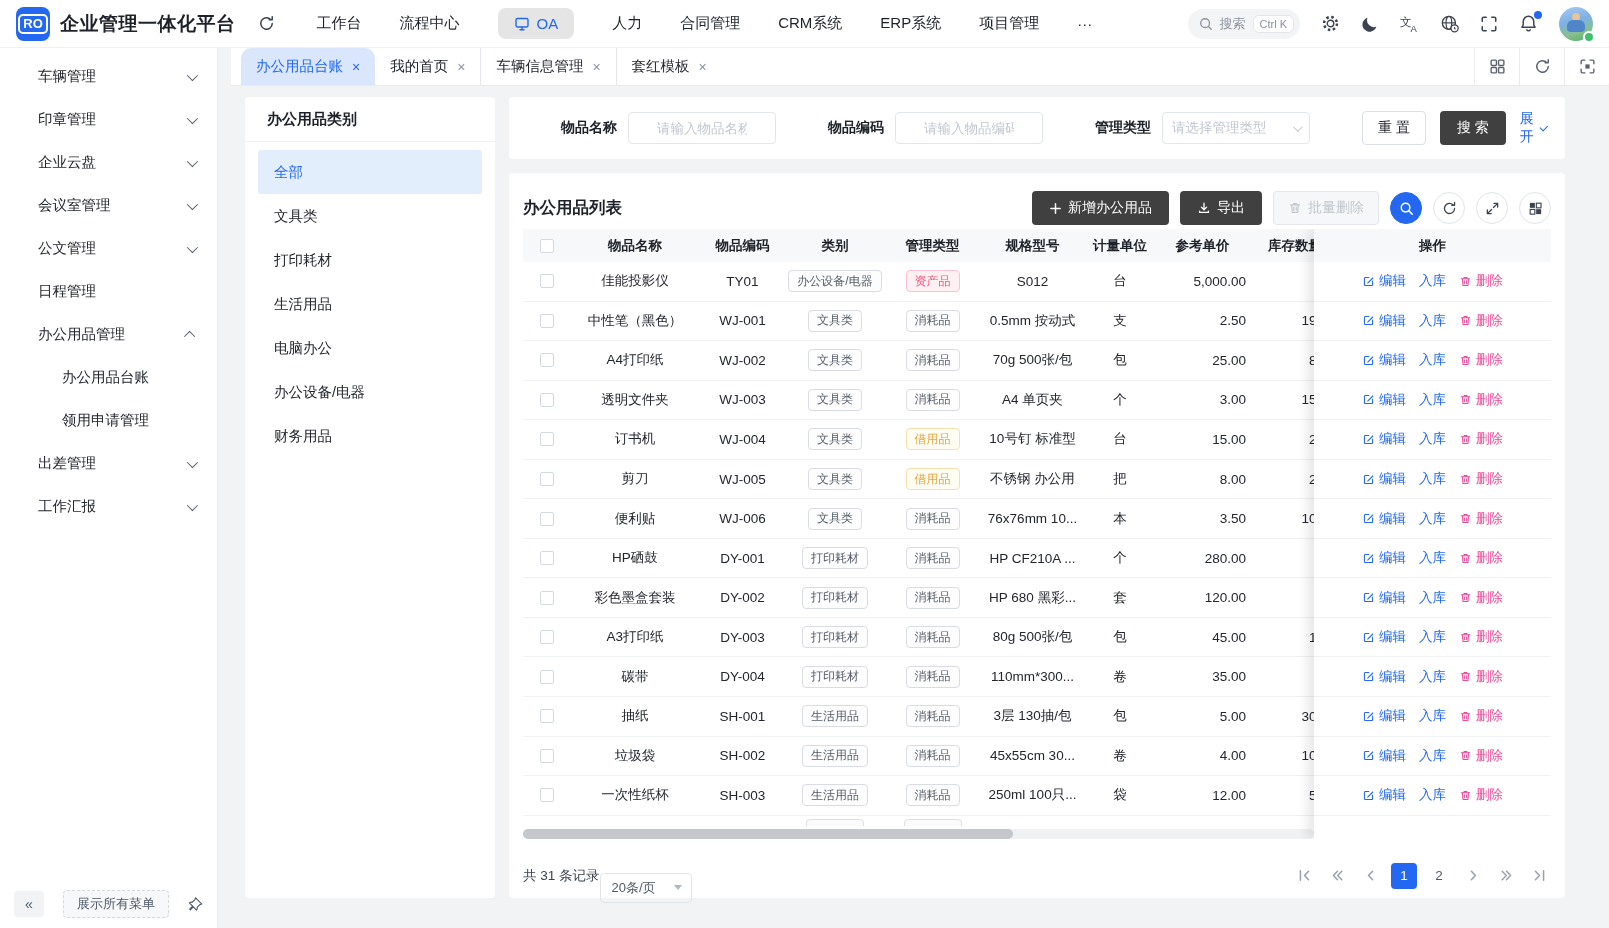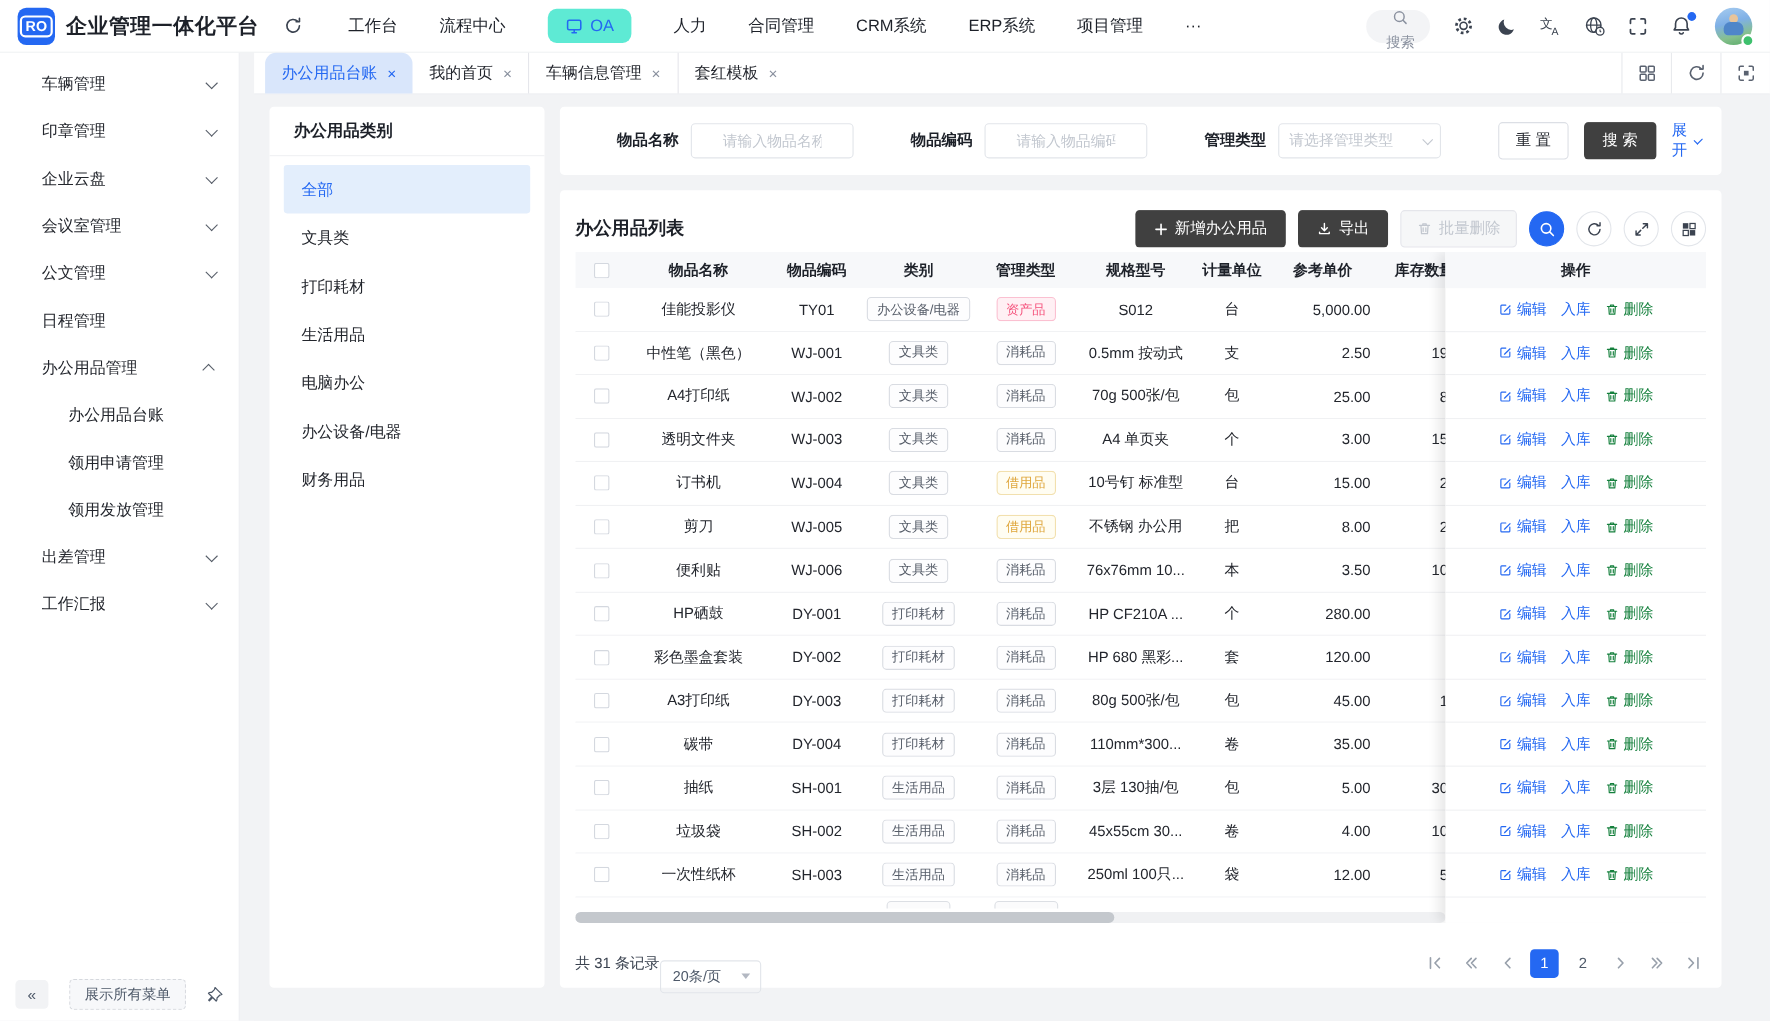--- a/index.html
+++ b/index.html
@@ -10,24 +10,24 @@
 
   
   .topbar{height:48px;background:#fff;border-bottom:1px solid #eef0f2;display:flex;align-items:center;padding:0 16px;flex:none;}
   .logo{width:34px;height:34px;background:#2468f2;border-radius:8px;display:flex;align-items:center;justify-content:center;flex:none;}
   .logo-inner{border:2px solid #fff;border-radius:5px;padding:1px 3px;color:#fff;font-weight:bold;font-size:13px;line-height:14px;}
   .app-title{font-size:19px;font-weight:bold;margin-left:10px;letter-spacing:.5px;}
   .top-refresh{margin-left:22px;color:#3b4350;cursor:pointer;}
   .top-nav{display:flex;align-items:center;margin-left:42px;gap:38px;}
   .nav-item{display:flex;align-items:center;gap:7px;font-size:15px;color:#1d2129;cursor:pointer;white-space:nowrap;}
   .nav-item .nav-oa-ico{display:none;color:#2468f2;}
-  .nav-item.active{background:#5eead4;color:#2468f2;padding:7px 16px;border-radius:8px;}
+  .nav-item.active{background:#e5e5e5;color:#2468f2;padding:7px 16px;border-radius:8px;}
   .nav-item.active .nav-oa-ico{display:block;}
   .top-right{margin-left:auto;display:flex;align-items:center;gap:21px;}
-  .search-pill{display:flex;align-items:center;gap:7px;background:#f3f4f6;border-radius:16px;height:30px;padding:0 6px 0 11px;cursor:pointer;flex-direction:column;}
+  .search-pill{display:flex;align-items:center;gap:7px;background:#f3f4f6;border-radius:16px;height:30px;padding:0 6px 0 11px;cursor:pointer;}
   .search-pill .sp-text{color:#8a919f;font-size:13px;}
   .kbd{background:#fff;border:1px solid #e3e5e9;border-radius:6px;font-size:11px;color:#8a919f;padding:2px 6px;}
   .tico{color:#3b4350;cursor:pointer;position:relative;}
   .badge-dot{position:absolute;top:-3px;right:-4px;width:8px;height:8px;border-radius:50%;background:#2468f2;}
   .avatar{width:34px;height:34px;border-radius:50%;position:relative;flex:none;cursor:pointer;
     background:linear-gradient(165deg,#a8cdf0 0%,#7fb0e6 40%,#86c08e 72%,#57ab66 100%);overflow:visible;}
   .avatar::before{content:"";position:absolute;left:13px;top:6px;width:8px;height:8px;border-radius:50%;background:#e8c49a;}
   .avatar::after{content:"";position:absolute;left:8px;top:13px;width:18px;height:12px;border-radius:6px 6px 4px 4px;background:#4f86c9;}
   .status-dot{position:absolute;right:-2px;bottom:-2px;width:12px;height:12px;border-radius:50%;background:#3ec06d;border:2px solid #fff;}
 
@@ -121,21 +121,21 @@
   .ph-cell{width:100px;display:flex;justify-content:center;flex:none;}
   .ph-cell.m{width:95px;}
   .ph-tag{width:58px;height:22px;border:1px solid #dcdfe4;border-radius:4px;background:#fbfbfc;margin-top:3px;}
   .h-scroll{height:10px;margin:3px 237px 0 0;background:#f0f1f3;border-radius:5px;}
   .h-thumb{height:10px;width:62%;background:#c4c8cd;border-radius:5px;cursor:pointer;}
 
   .action-col{position:absolute;top:0;right:0;bottom:0;width:237px;background:#fff;box-shadow:-7px 0 10px rgba(0,0,0,.09);}
   .ac-head{height:33px;background:#f7f8fa;display:flex;align-items:center;justify-content:center;font-size:13.5px;}
   .ac-row{height:39.55px;display:flex;align-items:center;justify-content:center;gap:13px;border-bottom:1px solid #f0f1f3;font-size:13.5px;}
   .link{display:inline-flex;align-items:center;gap:4px;color:#2468f2;cursor:pointer;white-space:nowrap;}
-  .link.del{color:#15803d;}
+  .link.del{color:#ec4899;}
 
   
   .list-footer{margin-top:10px;display:flex;align-items:center;flex:none;}
   .total-text{font-size:13.5px;color:#3b4350;}
   .psize{width:92px;height:30px;border:1px solid #e2e5ea;border-radius:4px;display:flex;align-items:center;padding:0 9px 0 11px;font-size:13px;color:#4e5969;cursor:pointer;justify-content:space-between;margin-top:24px;}
   .tri-down{width:0;height:0;border-left:4.5px solid transparent;border-right:4.5px solid transparent;border-top:5.5px solid #b3b8c2;}
   .pager{margin-left:auto;display:flex;align-items:center;gap:9px;}
   .pg-btn{width:24px;height:24px;display:flex;align-items:center;justify-content:center;color:#98a0ab;cursor:pointer;}
   .pg-num{width:26px;height:26px;border-radius:4px;display:flex;align-items:center;justify-content:center;font-size:13.5px;color:#4e5969;cursor:pointer;}
   .pg-num.active{background:#2468f2;color:#fff;}
@@ -305,24 +305,20 @@
           <div class="menu-item sub">
             <span class="menu-label">办公用品台账</span>
             <span class="chev chev-none"></span>
           </div>
 
           <div class="menu-item sub">
             <span class="menu-label">领用申请管理</span>
             <span class="chev chev-none"></span>
           </div>
 
-          <div class="menu-item sub">
-            <span class="menu-label">领用发放管理</span>
-            <span class="chev chev-none"></span>
-          </div>
 
           <div class="menu-item">
             <span class="menu-label">出差管理</span>
             <span class="chev chev-down"></span>
           </div>
 
           <div class="menu-item">
             <span class="menu-label">工作汇报</span>
             <span class="chev chev-down"></span>
           </div>

